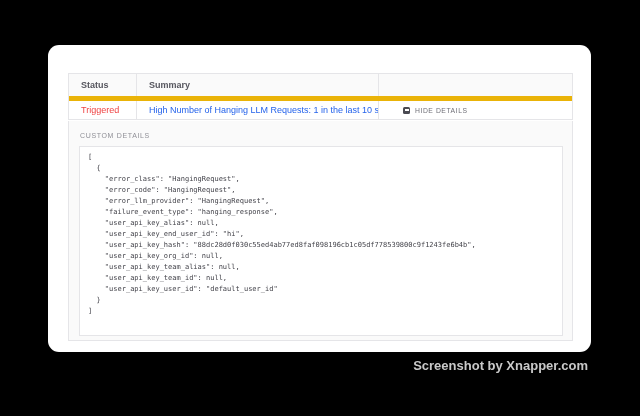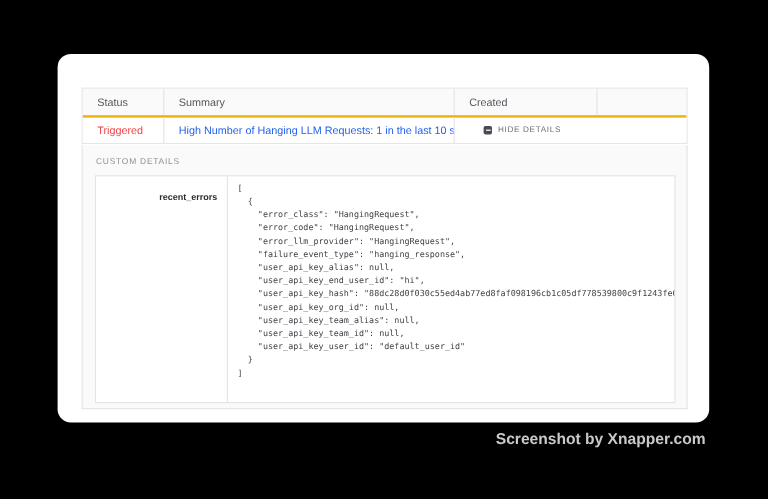--- a/index.html
+++ b/index.html
@@ -22,22 +22,22 @@
 
   
   .alert-table {
     position: absolute;
     left: 20px; top: 28px;
     width: 505px;
     border: 1px solid #e5e5e8;
     background: #fff;
   }
   .trow { display: flex; align-items: stretch; }
-  .trow.header { background: #fafafa; height: 22px; }
-  .trow.data   { background: #ffffff; height: 23px; border-top: 2px solid #eab308; }
+  .trow.header { background: #fafafa; height: 22px; font-weight: bold; }
+  .trow.data   { background: #ffffff; height: 23px; border-top: 5px solid #eab308; }
   .cell {
     display: flex; align-items: center;
     padding-left: 12px;
     border-right: 1px solid #e5e5e8;
     overflow: hidden; white-space: nowrap;
   }
   .cell:last-child { border-right: none; flex: 1; }
   .col-status  { width: 68px; }
   .col-summary { width: 242px; }
   .col-created { width: 119px; }
@@ -116,23 +116,20 @@
 <div class="card">
 
   <div class="alert-table">
     <div class="trow header">
       <div class="cell col-status">
         <span class="th-label">Status</span>
       </div>
       <div class="cell col-summary">
         <span class="th-label">Summary</span>
       </div>
-      <div class="cell col-created">
-        <span class="th-label">Created</span>
-      </div>
       <div class="cell">
         <span class="th-label"></span>
       </div>
     </div>
 
     <div class="trow data">
       <div class="cell col-status">
         <span class="status-text">Triggered</span>
       </div>
       <div class="cell col-summary">
@@ -143,23 +140,20 @@
           <span class="minus-icon"></span>
           <span>HIDE DETAILS</span>
         </button>
       </div>
     </div>
   </div>
 
   <div class="details">
     <div class="details-title">CUSTOM DETAILS</div>
     <div class="details-box">
-      <div class="key-col">
-        <span class="key-label">recent_errors</span>
-      </div>
       <div class="code-col">
         <pre class="code">[
   {
     "error_class": "HangingRequest",
     "error_code": "HangingRequest",
     "error_llm_provider": "HangingRequest",
     "failure_event_type": "hanging_response",
     "user_api_key_alias": null,
     "user_api_key_end_user_id": "hi",
     "user_api_key_hash": "88dc28d0f030c55ed4ab77ed8faf098196cb1c05df778539800c9f1243fe6b4b",

